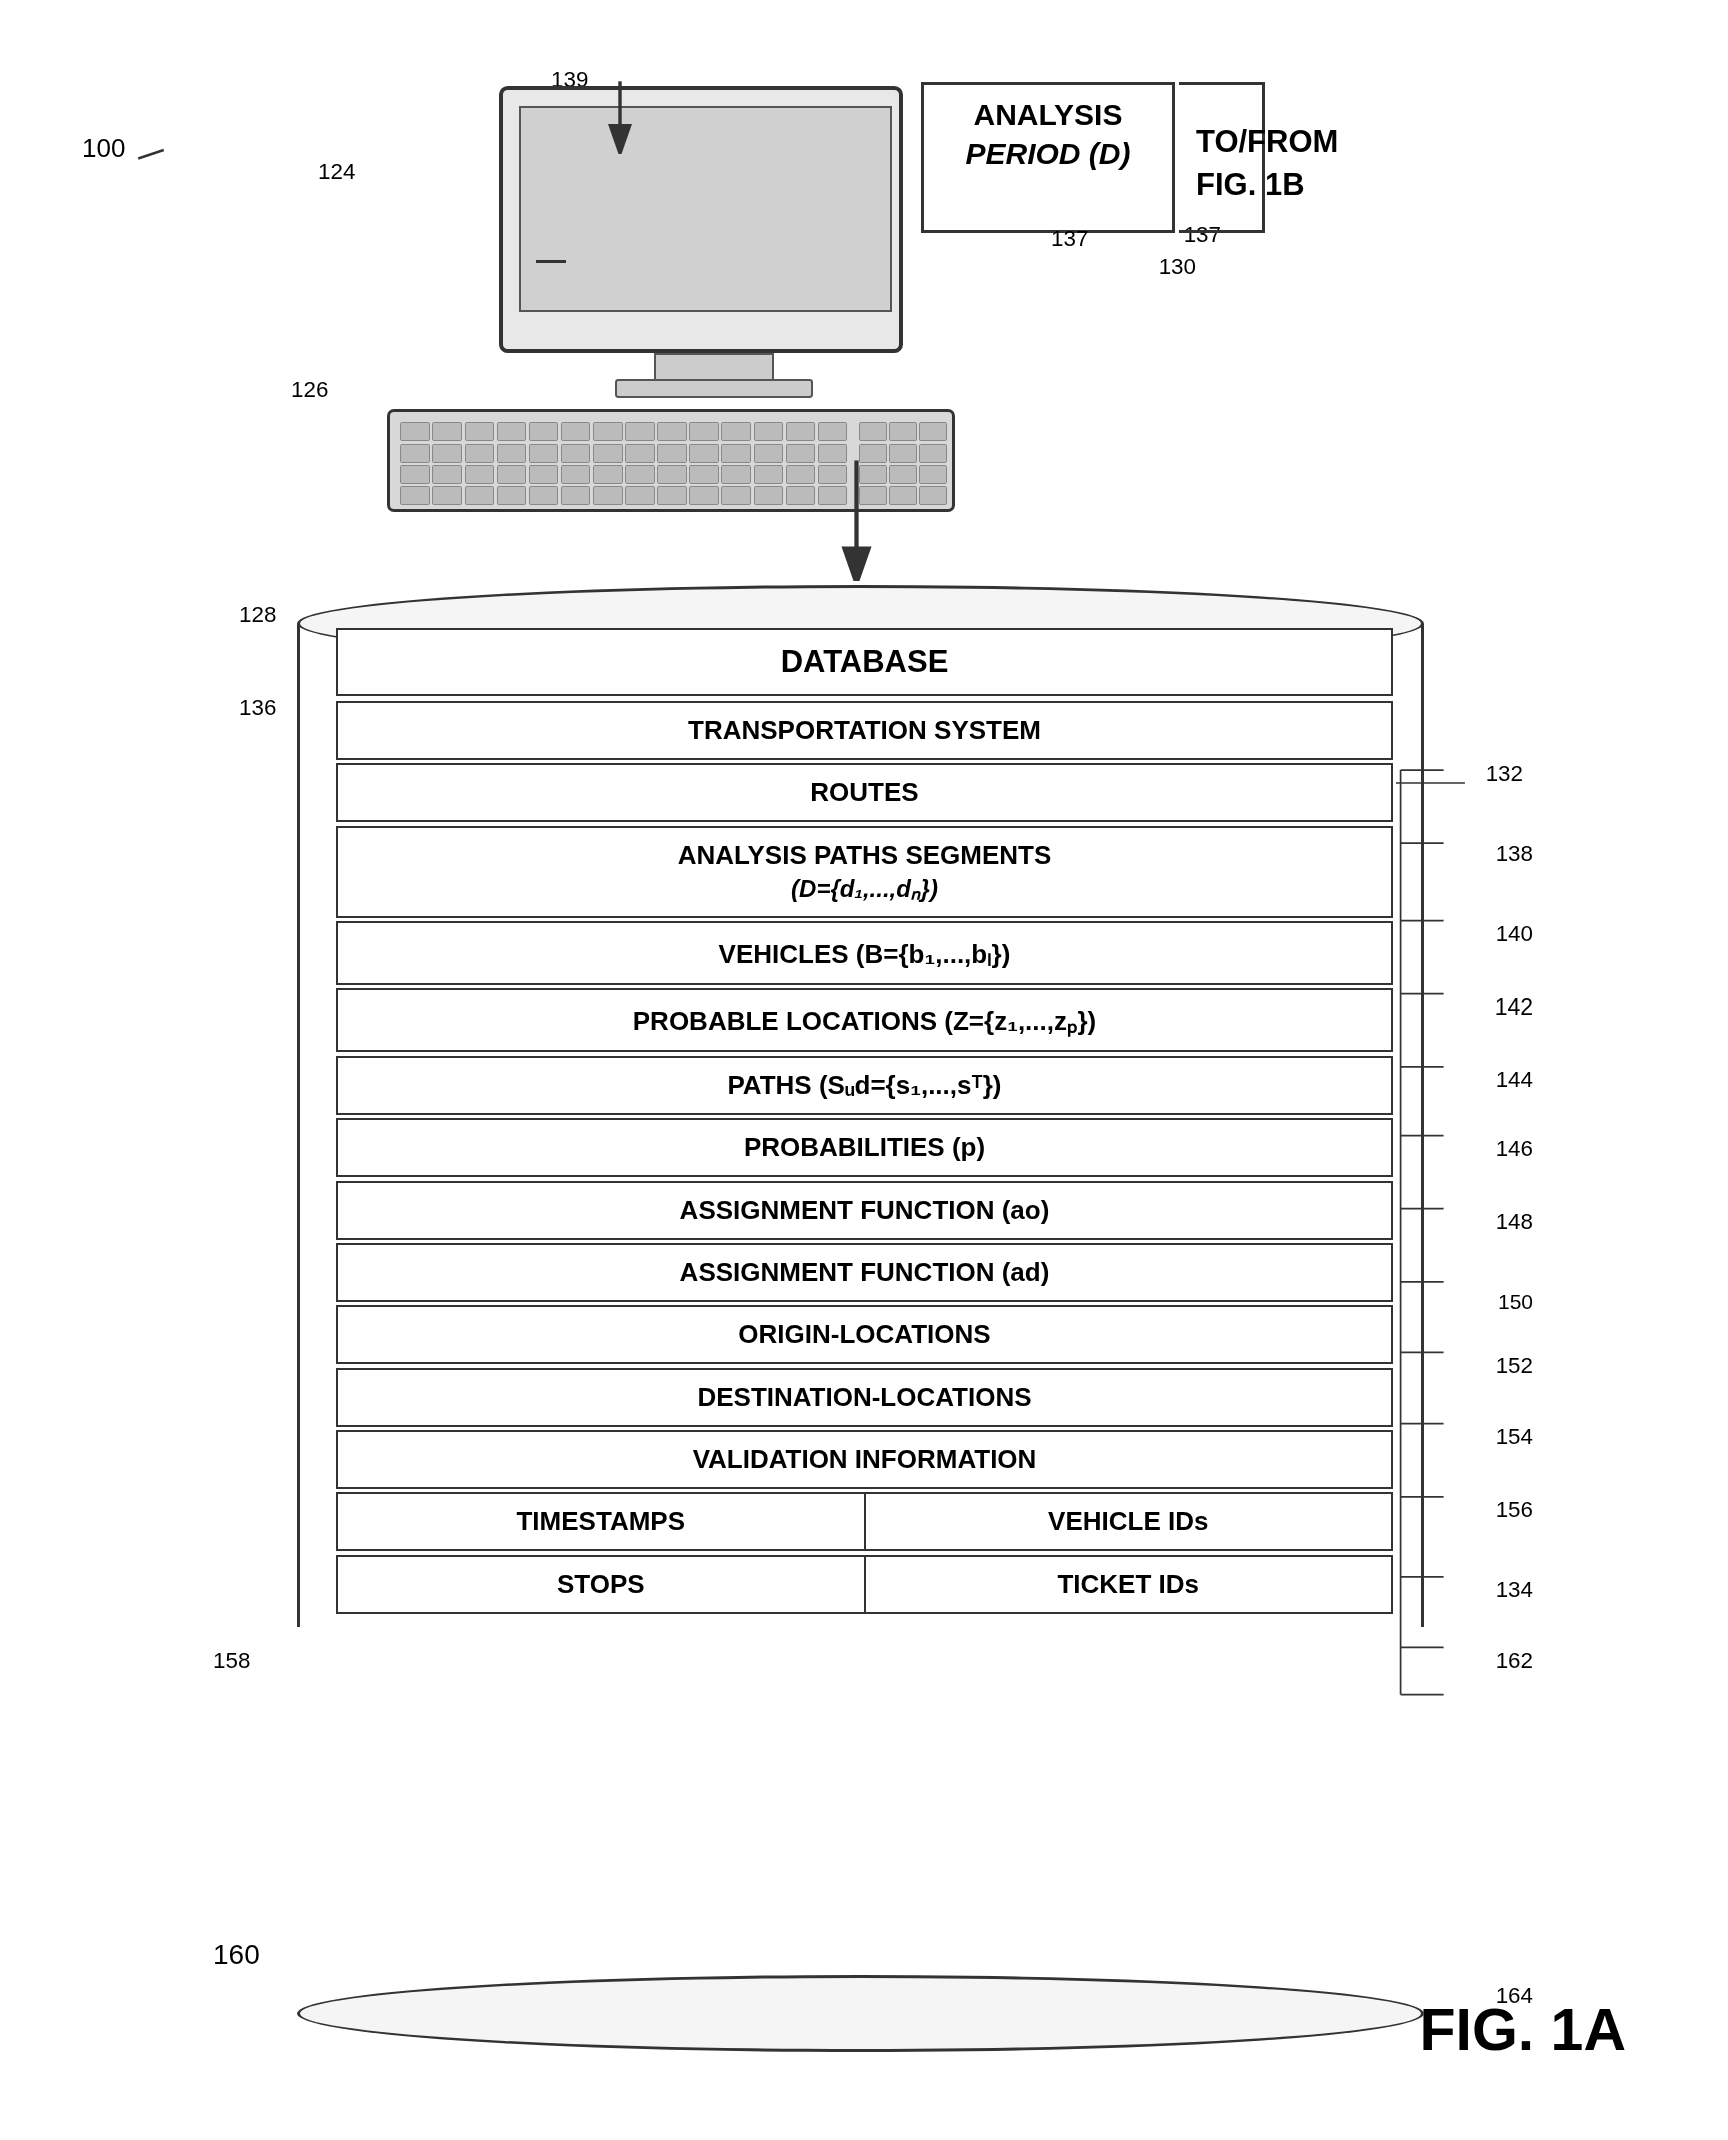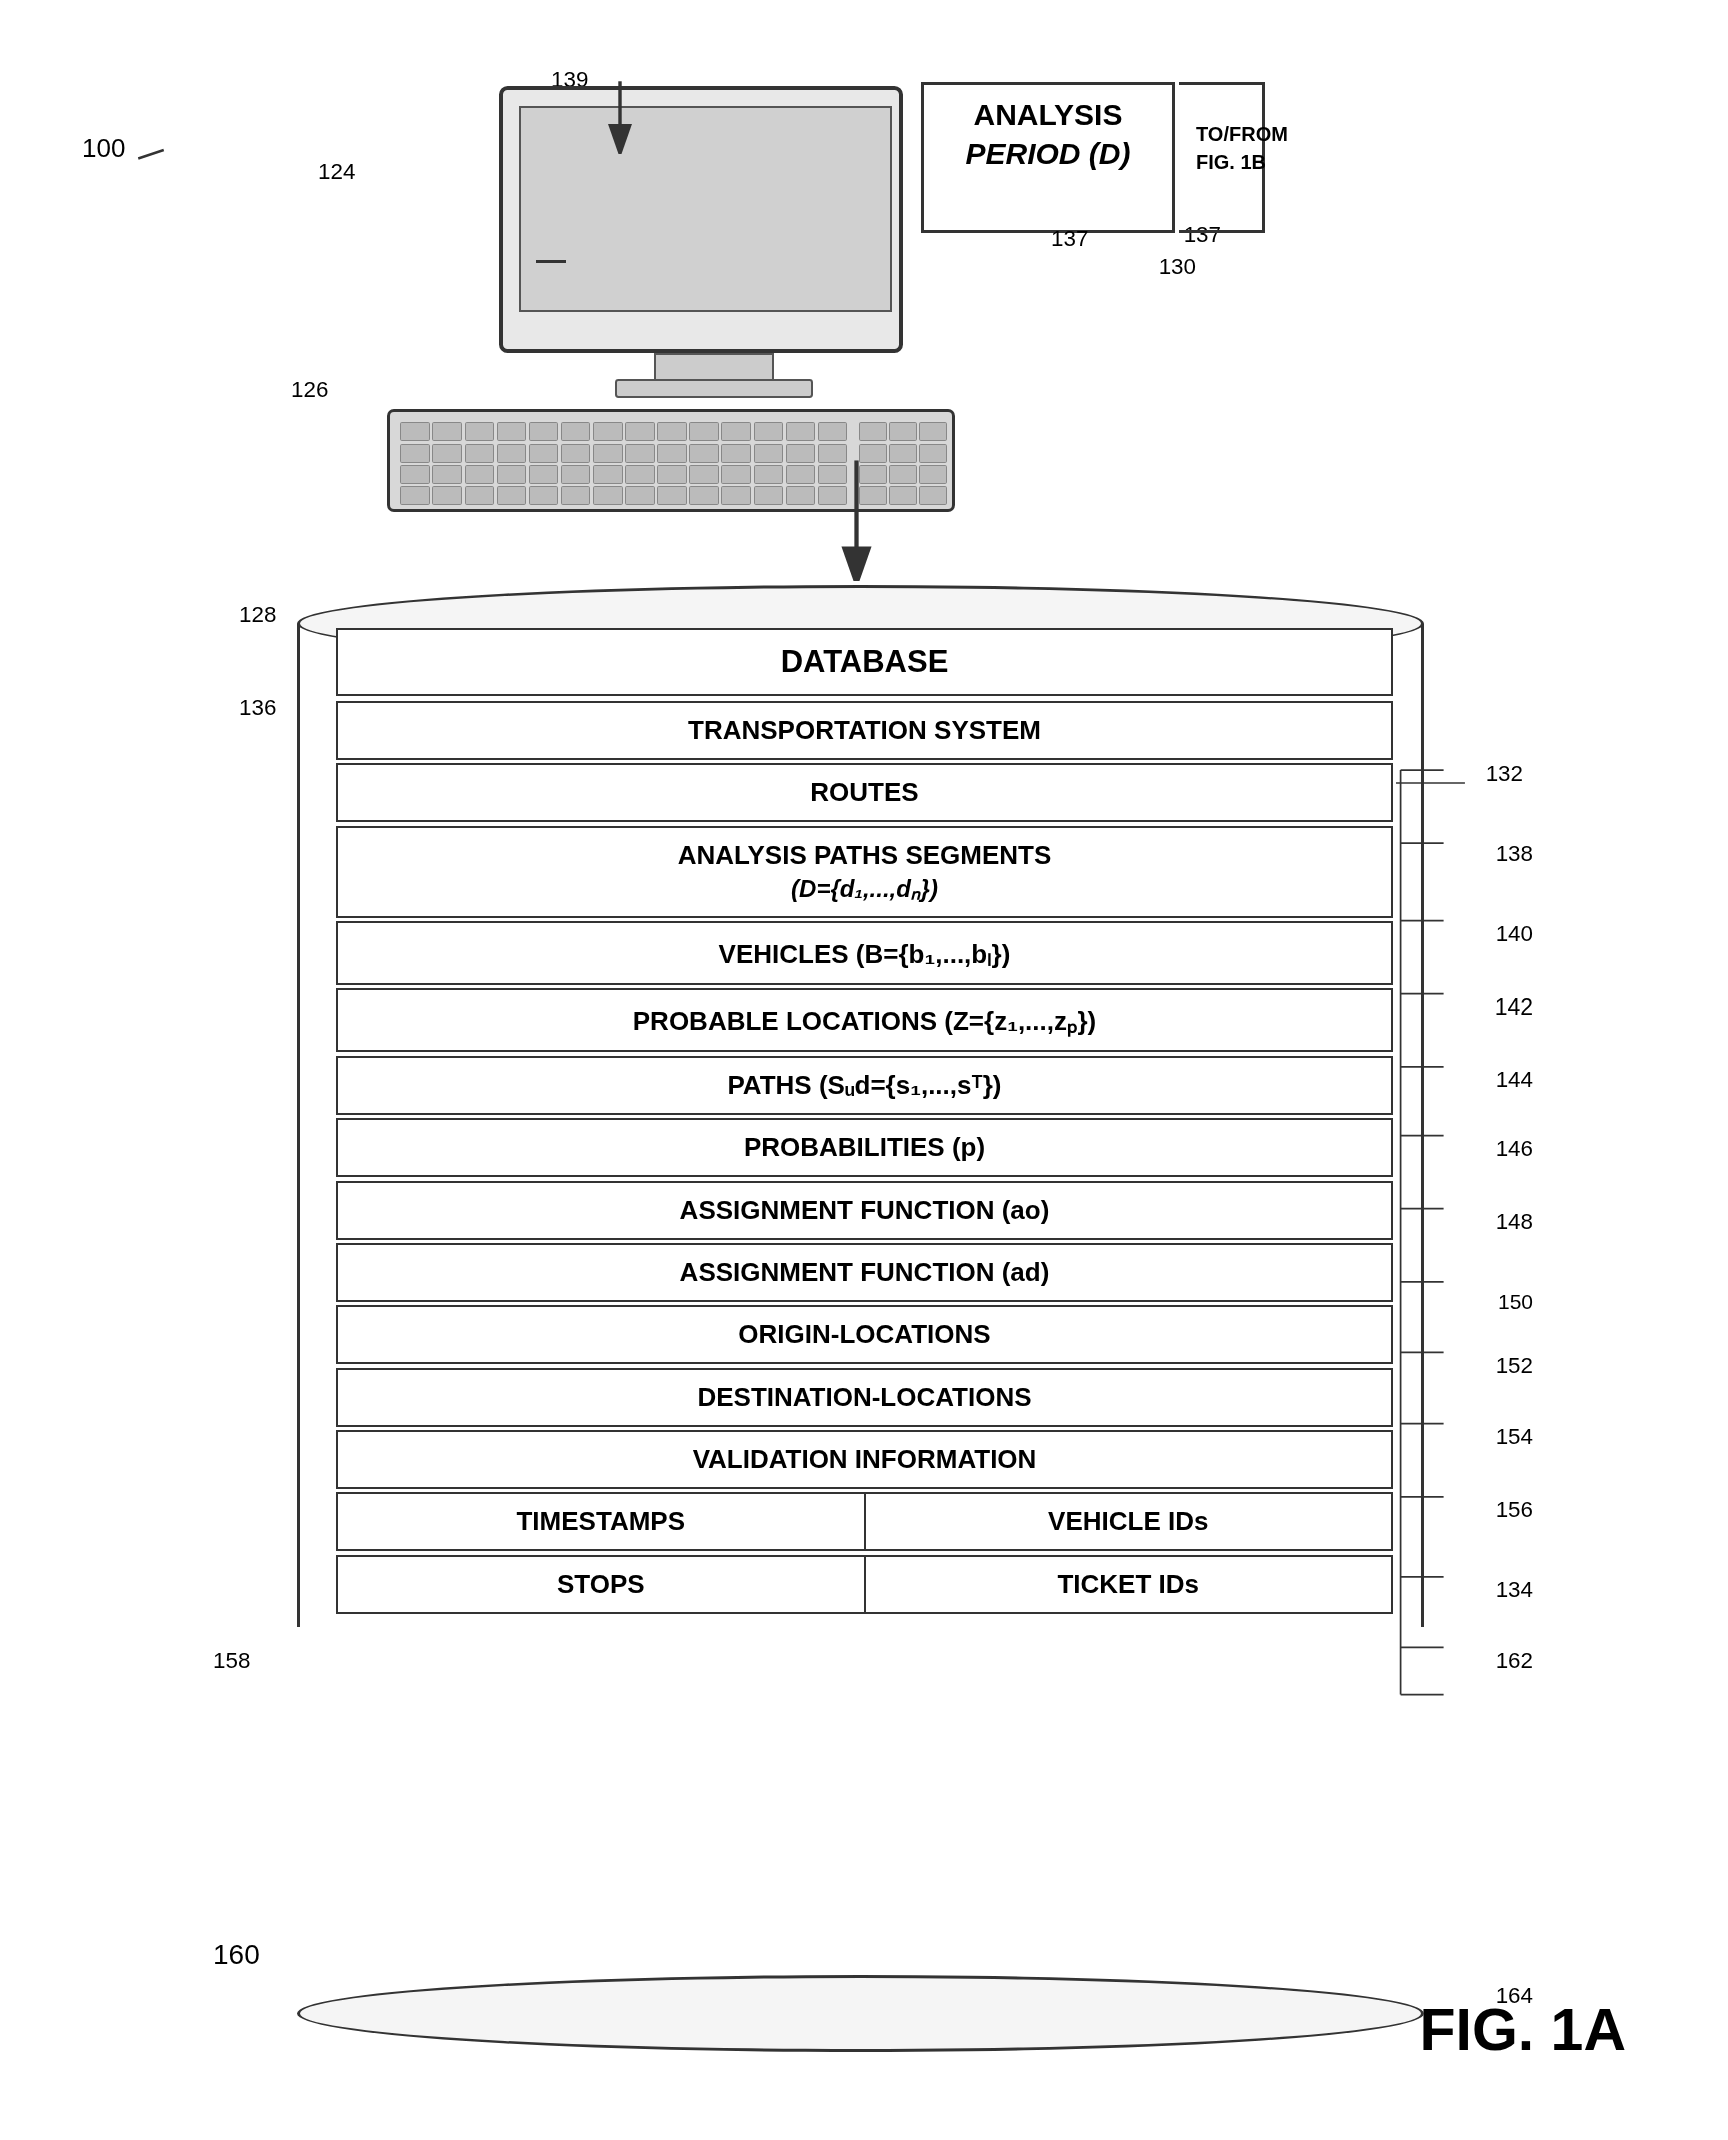--- a/index.html
+++ b/index.html
@@ -186,21 +186,21 @@
   </svg>
 
   <div style="position:absolute; top:82px; left:921px; width:254px; height:151px; border:3.4px solid #333; background:#fff;">
     <div style="text-align:center; font-size:30px; font-weight:bold; padding-top:10.3px; line-height:1.3;">
       <span>ANALYSIS</span><br>
       <span style="font-style:italic;">PERIOD (D)</span>
     </div>
   </div>
 
   <div style="position:absolute; top:82px; left:1179px; width:86px; height:151px; border-top:3.4px solid #333; border-right:3.4px solid #333; border-bottom:3.4px solid #333;"></div>
-  <div style="position:absolute; top:120px; left:1196px; font-size:20px; font-weight:bold; line-height:1.4;">TO/FROM<br>FIG. 1B</div>
+  <div style="position:absolute; top:120px; left:1196px; font-size:31px; font-weight:bold; line-height:1.4;">TO/FROM<br>FIG. 1B</div>
 
   <div style="position:absolute; top:226px; left:1051px; font-size:22.4px;">137</div>
 
   <svg style="position:absolute; top:456px; left:835px;" width="43" height="125" viewBox="0 0 50 145">
     <defs>
         <marker id="arrowhead2" markerWidth="10" markerHeight="7" refX="5" refY="3.5" orient="auto">
           <polygon points="0 0, 10 3.5, 0 7" fill="#333"></polygon>
         </marker>
       </defs>
     <line x1="25" y1="5" x2="25" y2="130" stroke="#333" stroke-width="5" marker-end="url(#arrowhead2)"></line>

